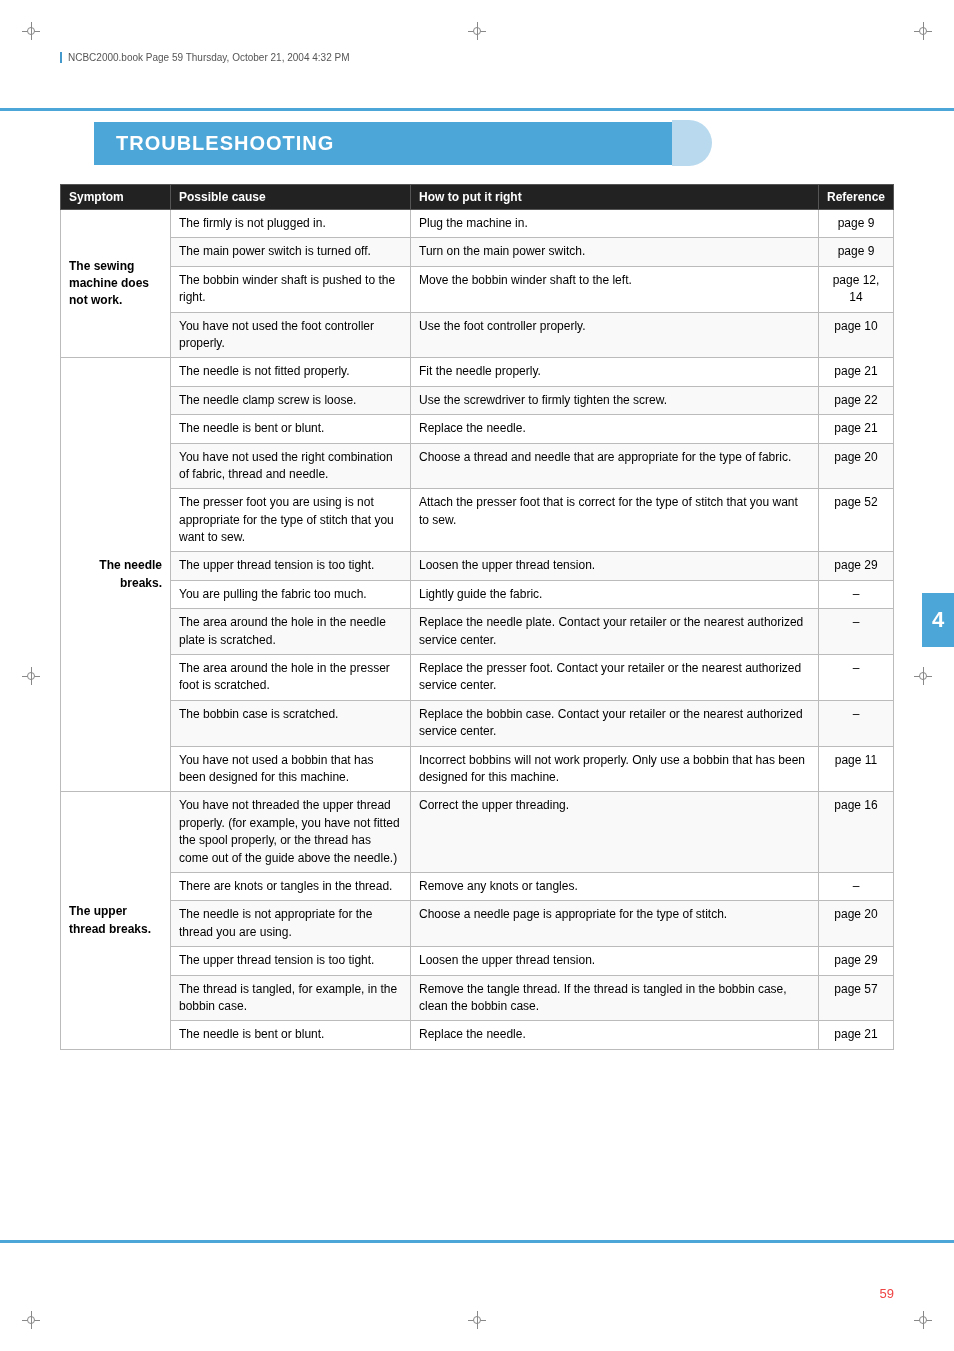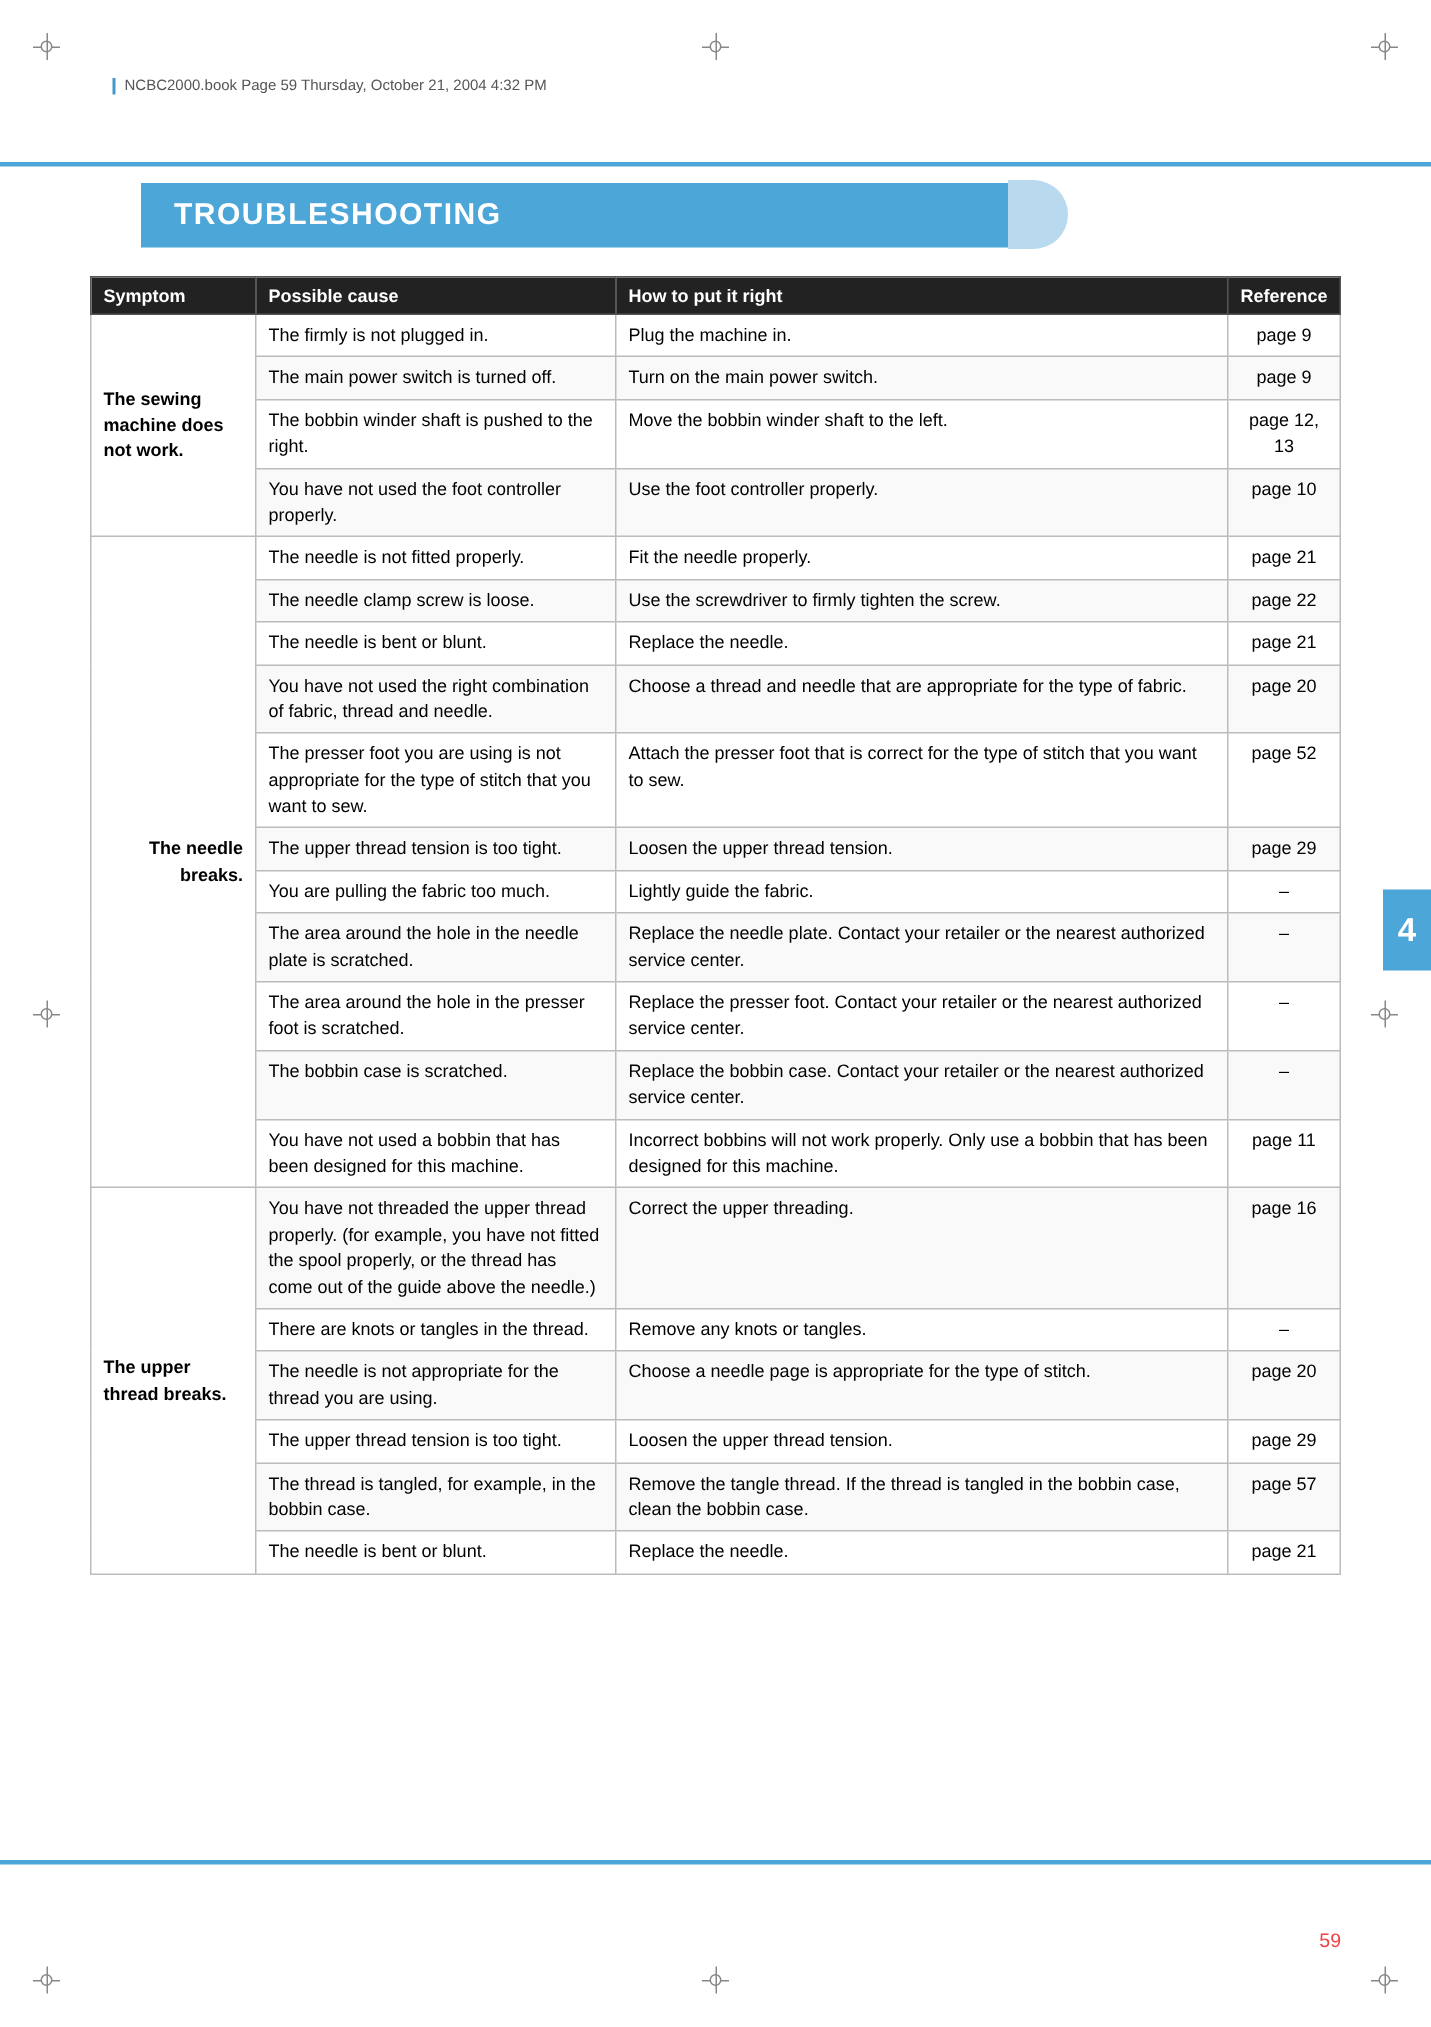--- a/index.html
+++ b/index.html
@@ -39,21 +39,21 @@
       width: 8px; height: 8px;
       border-radius: 50%;
       border: 1px solid #888;
       background: white;
     }
 
     
     .file-info-bar {
       position: absolute;
       top: 52px;
-      left: 75px;
+      left: 60px;
       font-size: 10px;
       color: #555;
       border-left: 2px solid #4499cc;
       padding-left: 6px;
     }
 
     
     .accent-line-top {
       position: absolute;
       top: 108px;
@@ -236,21 +236,21 @@
           <td class="ref-cell">page 9</td>
         </tr>
         <tr>
           <td>The main power switch is turned off.</td>
           <td>Turn on the main power switch.</td>
           <td class="ref-cell">page 9</td>
         </tr>
         <tr>
           <td>The bobbin winder shaft is pushed to the right.</td>
           <td>Move the bobbin winder shaft to the left.</td>
-          <td class="ref-cell">page 12, 13</td>
+          <td class="ref-cell">page 12, 14</td>
         </tr>
         <tr>
           <td>You have not used the foot controller properly.</td>
           <td>Use the foot controller properly.</td>
           <td class="ref-cell">page 10</td>
         </tr>
         <tr>
           <td rowspan="11" class="symptom-group-label" style="font-weight: bold; vertical-align: middle; text-align: right;">The needle breaks.</td>
           <td>The needle is not fitted properly.</td>
           <td>Fit the needle properly.</td>

